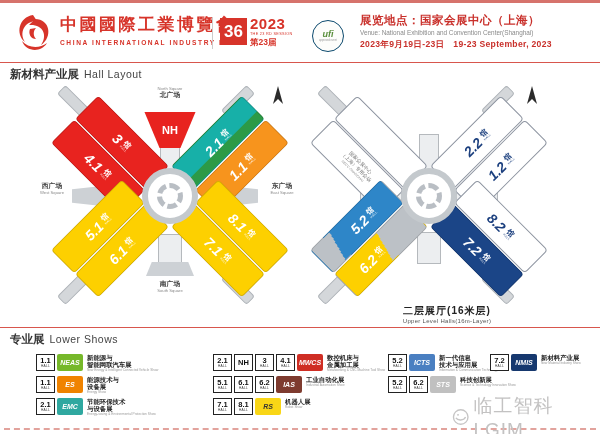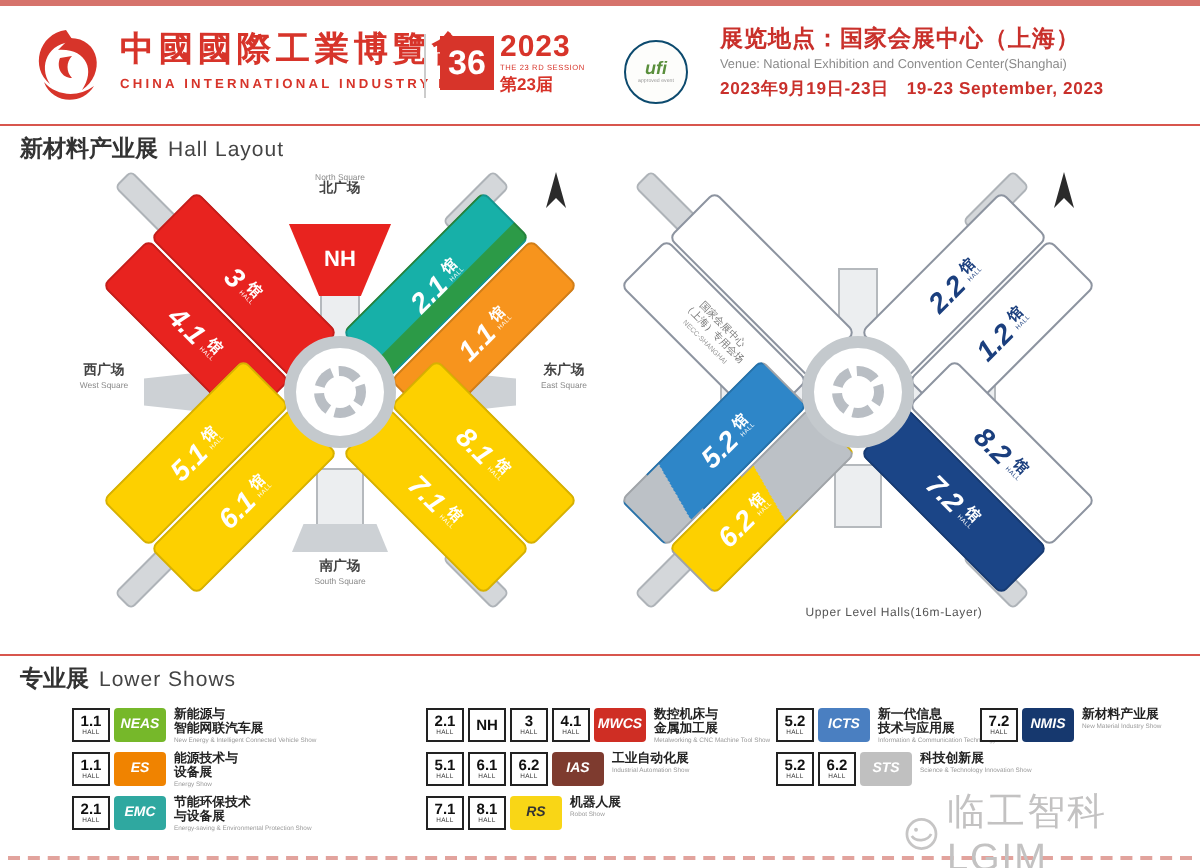--- a/index.html
+++ b/index.html
@@ -297,20 +297,21 @@
         <span class="hhall">HALL</span>
       </span>
   </div>
   <div class="hub" style="left:99px;top:84px;"></div>
 
   <svg class="compass" style="left:222px;top:2px;" viewBox="0 0 16 20">
     <polygon points="8,0 13,18 8,13 3,18" fill="#2b2b2b"></polygon>
   </svg>
 
   <div class="map-caption" style="top:220px;">
+    <div class="cn">二层展厅(16米层)</div>
     <div class="en">Upper Level Halls(16m-Layer)</div>
   </div>
 </div>
 
 <div class="abs sec-head head-theme">
   <span class="cn">专业展</span>
   <span class="en">Lower Shows</span>
 </div>
 
 <div class="legend-col" id="col1">

